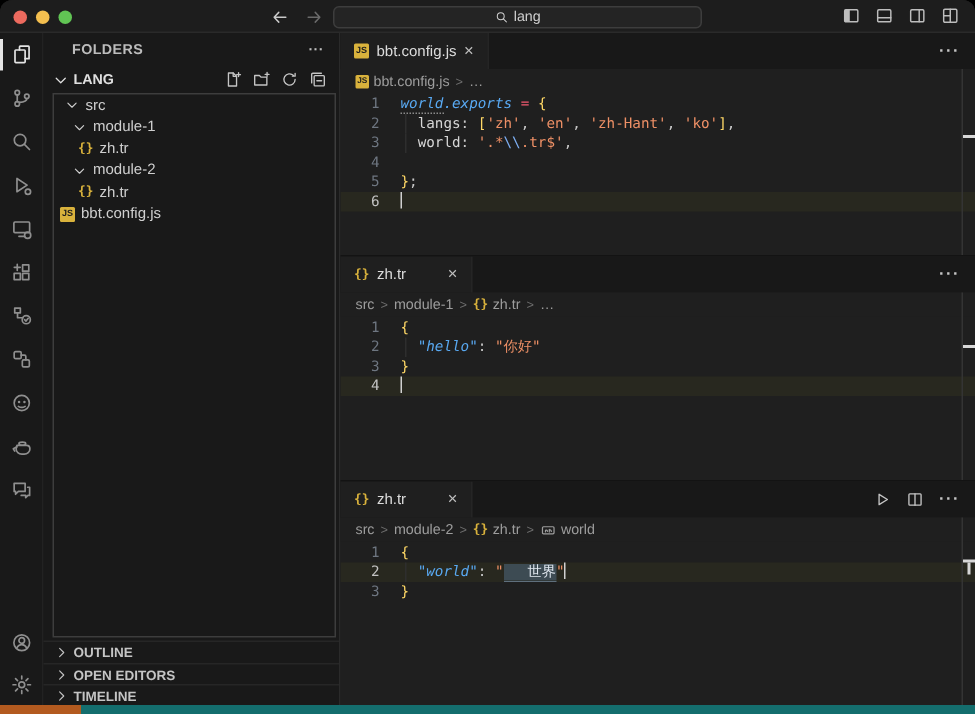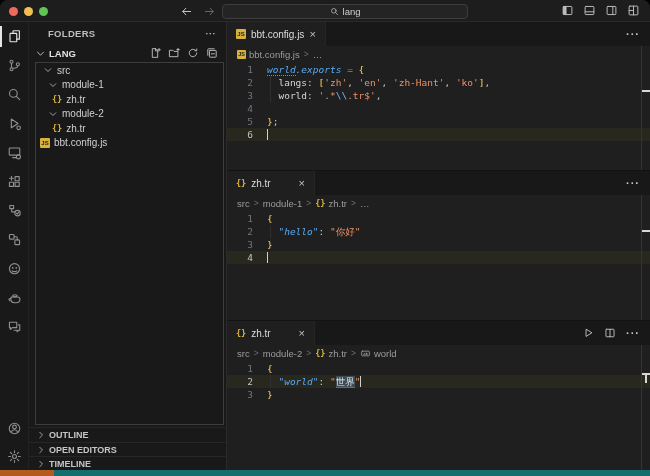--- a/index.html
+++ b/index.html
@@ -87,21 +87,21 @@
   .lc.g::before { content:""; position:absolute; left:17px; top:0; bottom:0;
                   border-left:1px solid #2e2e2e; }
   .tk-kw  { color:var(--kw); font-style:italic; }
   .tk-key { color:var(--kw); font-style:italic; }
   .tk-op  { color:var(--op); }
   .tk-br  { color:var(--br); }
   .tk-str { color:var(--str); }
   .tk-esc { color:var(--esc); }
   .tk-p   { color:#c8c8c8; }
   .tk-prop{ color:#d6d6d6; }
-  .tk-sel { color:#dfe6ee; background:rgba(96,134,168,.38); box-shadow:0 1px 0 rgba(140,170,200,.55); }
+  .tk-sel { color:#dfe6ee; background:rgba(96,134,168,.38); box-shadow:0 1px 0 rgba(140,170,200,.55);padding-left:16px; }
   .u { border-bottom:1px dotted #8a8a8a; }
   .cursor { display:inline-block; width:1px; height:11px; background:#d0d0d0;
             vertical-align:-2px; }
   .ruler { position:absolute; top:24px; right:0; bottom:0; width:9px;
            border-left:1px solid #343434; }
   .mk-dash { position:absolute; right:0.5px; width:8px; height:2px; background:#d7d7d7; }
   .mk-stem { position:absolute; right:3.5px; width:2px; height:8px; background:#d7d7d7; }
 
   
   .statusbar { height:6px; background:var(--status); display:flex; }

